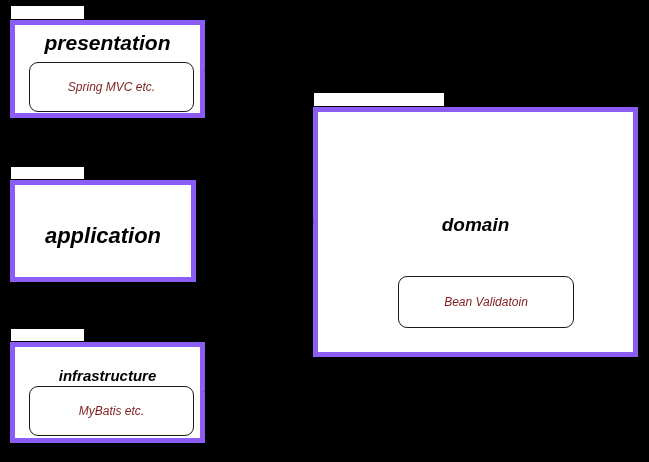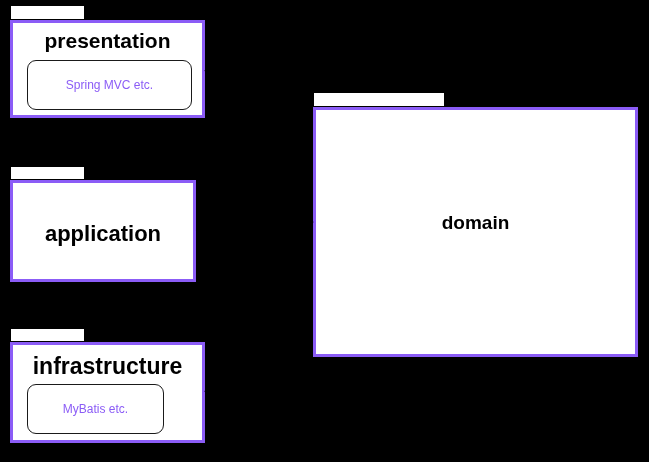--- a/index.html
+++ b/index.html
@@ -22,22 +22,23 @@
   }
   .pkg-tab {
     position: absolute;
     background: #ffffff;
     border: 1px solid #000000;
     box-sizing: border-box;
   }
   .pkg-body {
     position: absolute;
     background: #ffffff;
-    border: 3px solid #8b5cf6;
+    border: 5px solid #8b5cf6;
     box-sizing: border-box;
+    font-style: italic;
   }
   .pkg-title {
     position: absolute;
     left: 0;
     right: 0;
     text-align: center;
     font-weight: bold;
     color: #000000;
     white-space: nowrap;
   }
@@ -45,21 +46,21 @@
   
   .inner-box {
     position: absolute;
     background: #ffffff;
     border: 1px solid #1a1a1a;
     border-radius: 9px;
     box-sizing: border-box;
     display: flex;
     align-items: center;
     justify-content: center;
-    color: #8b5cf6;
+    color: #7f1d1d;
     font-size: 12px;
     white-space: nowrap;
   }
 
   
   #arrows {
     position: absolute;
     left: 0;
     top: 0;
     width: 649px;
@@ -83,29 +84,30 @@
   <div class="pkg">
     <div class="pkg-tab" style="left:10px; top:166px; width:75px; height:14px;"></div>
     <div class="pkg-body" style="left:10px; top:180px; width:186px; height:102px;">
       <div class="pkg-title" style="top:38px; font-size:22px;">application</div>
     </div>
   </div>
 
   <div class="pkg">
     <div class="pkg-tab" style="left:10px; top:328px; width:75px; height:14px;"></div>
     <div class="pkg-body" style="left:10px; top:342px; width:195px; height:101px;">
-      <div class="pkg-title" style="top:8px; font-size:23px;">infrastructure</div>
-      <div class="inner-box" style="left:14px; top:39px; width:137px; height:50px;text-align:right;">MyBatis etc.</div>
+      <div class="pkg-title" style="top:20px; font-size:15px;">infrastructure</div>
+      <div class="inner-box" style="left:14px; top:39px; width:165px; height:50px;text-align:right;">MyBatis etc.</div>
     </div>
   </div>
 
   <div class="pkg">
     <div class="pkg-tab" style="left:313px; top:92px; width:132px; height:15px;"></div>
     <div class="pkg-body" style="left:313px; top:107px; width:325px; height:250px;">
       <div class="pkg-title" style="top:102px; font-size:19px;">domain</div>
+      <div class="inner-box" style="left:80px; top:164px; width:176px; height:52px;">Bean Validatoin</div>
     </div>
   </div>
 
   <svg id="arrows" viewBox="0 0 649 462" xmlns="http://www.w3.org/2000/svg">
     <g>
       <line x1="205" y1="70" x2="309" y2="157" stroke="#000000" stroke-width="2"></line>
       <polygon points="313,160 299,157 305,148" fill="#000000"></polygon>
     </g>
     <g>
       <line x1="196" y1="231" x2="309" y2="223" stroke="#000000" stroke-width="2"></line>

